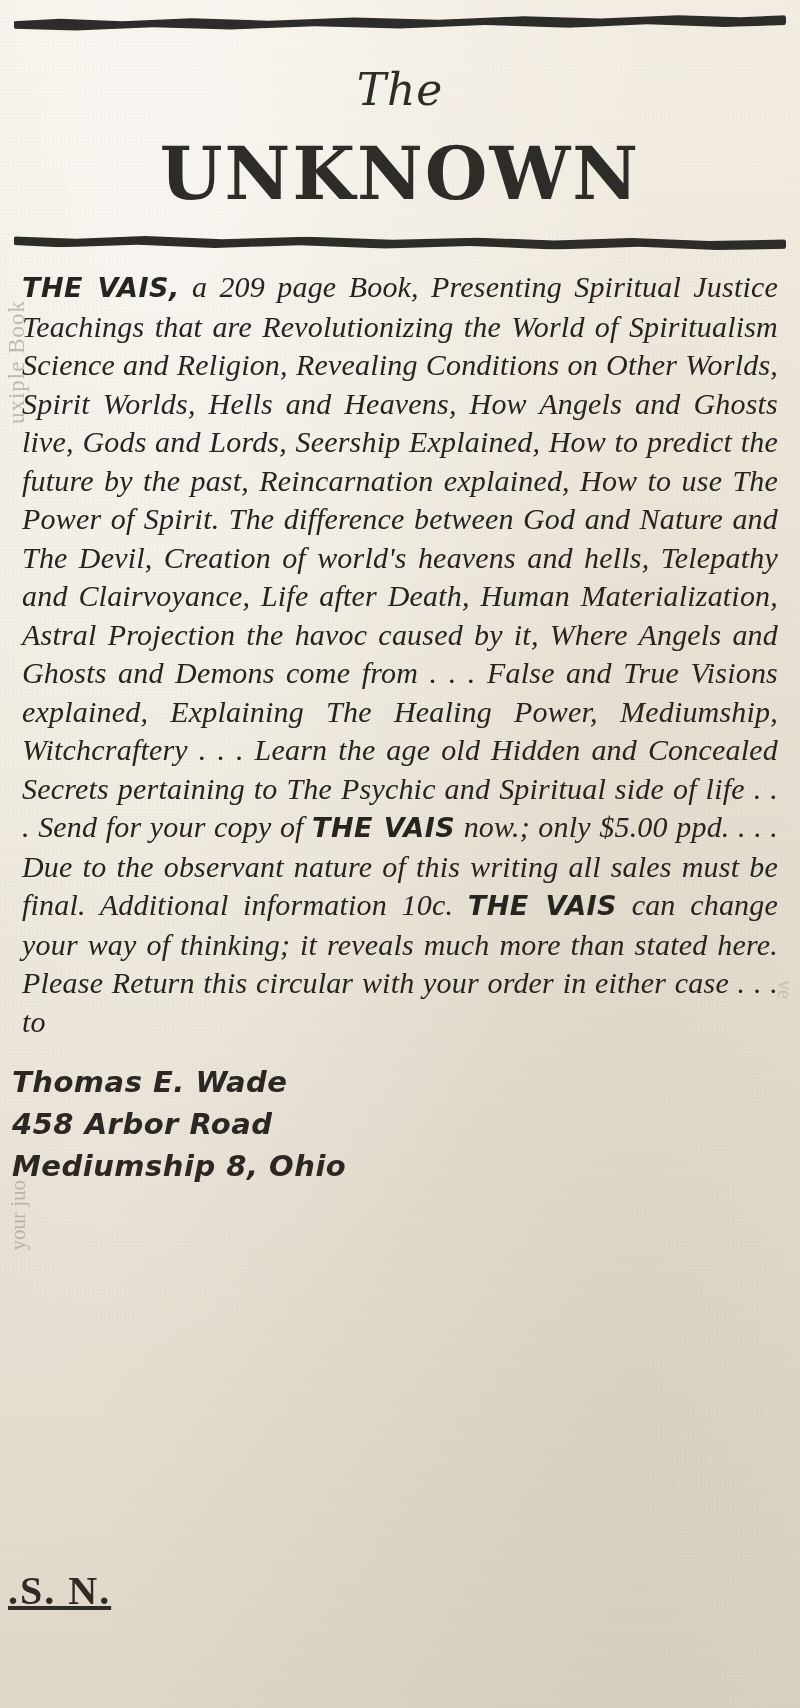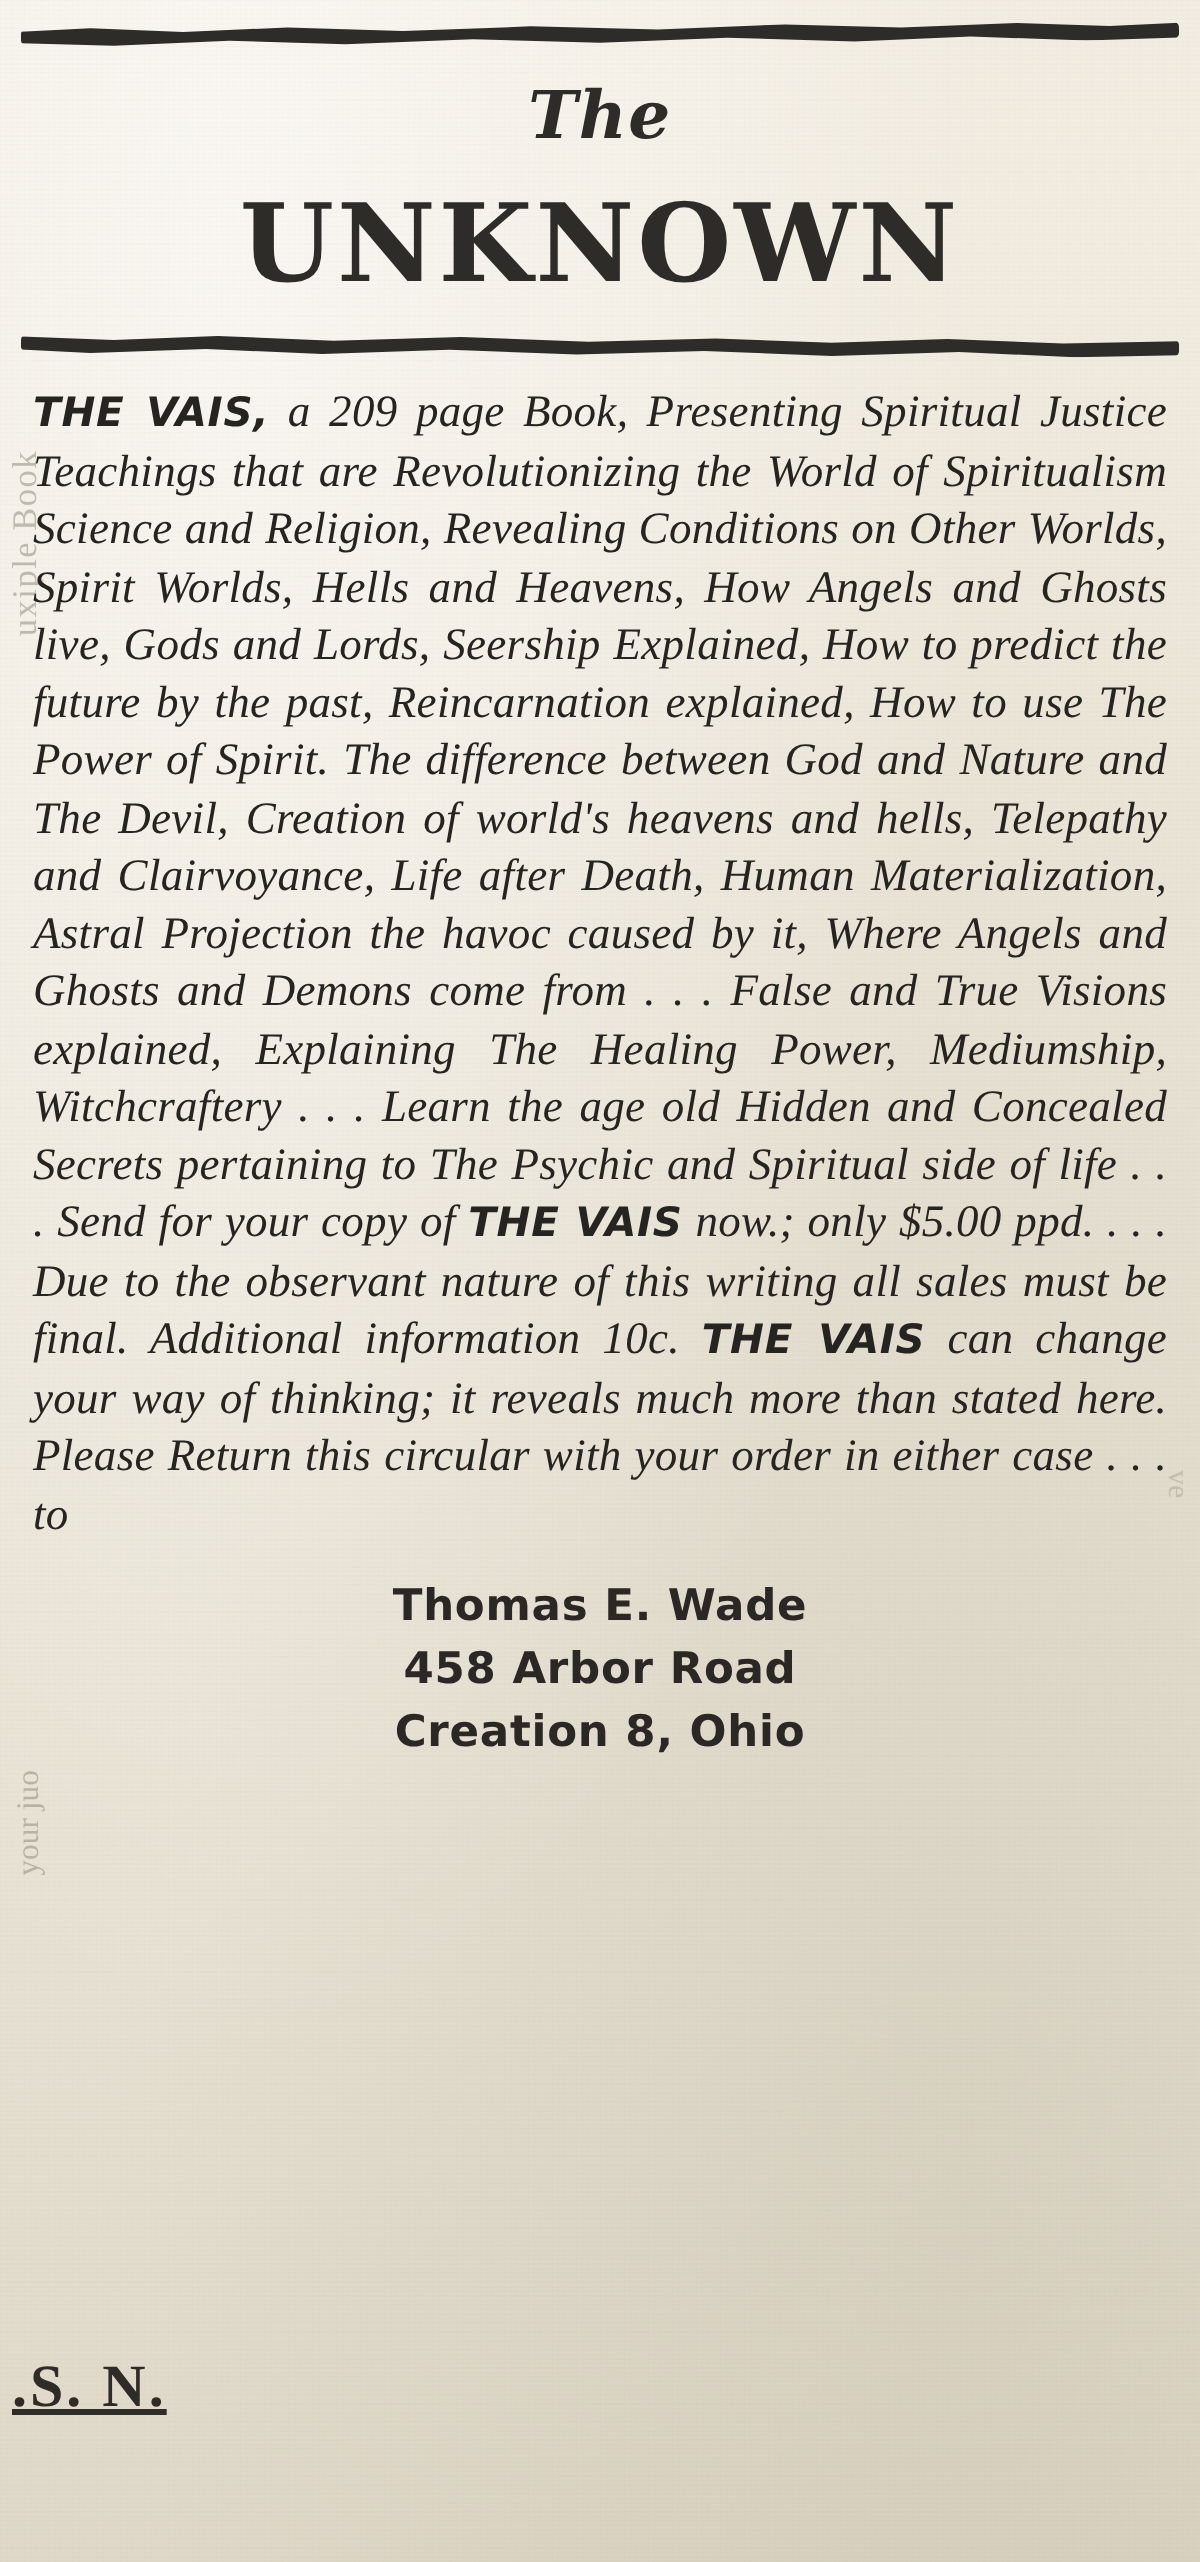--- a/index.html
+++ b/index.html
@@ -124,25 +124,25 @@
   }
 
   
   .masthead {
     text-align: center;
     color: #2e2c29;
   }
   .masthead .the {
     font-family: "DejaVu Serif", serif;
     font-style: italic;
-    font-weight: bold;
+    font-weight: normal;
     font-size: 44px;
     line-height: 52px;
     letter-spacing: 1px;
-    margin-top: 20px;
+    margin-top: 32px;
   }
   .masthead .unknown {
     font-family: "DejaVu Serif", serif;
     font-weight: bold;
     font-size: 72px;
     line-height: 96px;
     letter-spacing: 2px;
     margin-top: 10px;
   }
   .masthead .isknown {
@@ -168,27 +168,28 @@
   }
   .body-copy b, .body-copy .caps {
     font-family: "DejaVu Sans", sans-serif;
     font-weight: bold;
     font-size: 27px;
     letter-spacing: 0.5px;
   }
 
   .address {
     margin-top: 20px;
-    text-align: center;
+    text-align: left;
     font-family: "DejaVu Sans", sans-serif;
     font-weight: bold;
     color: #2a2724;
     font-size: 29px;
     line-height: 42px;
     letter-spacing: 0.5px;
+    font-style: italic;
   }
 </style>
 </head>
 <body>
 
 <div class="page">
   <div class="grain"></div>
 
   <div class="bleed-left">uxiple  Book</div>
   <div class="bleed-left2">your  juo</div>
@@ -208,17 +209,17 @@
 
     <div class="rule bottom">
         <div class="bar"></div>
       </div>
 
     <p class="body-copy"><span class="caps">THE VAIS,</span><span> a 209 page Book, Presenting Spiritual Justice Teachings that are Revolutionizing the World of Spiritualism Science and Religion, Revealing Conditions on Other Worlds, Spirit Worlds, Hells and Heavens, How Angels and Ghosts live, Gods and Lords, Seership Explained, How to predict the future by the past, Reincarnation explained, How to use The Power of Spirit. The difference between God and Nature and The Devil, Creation of world's heavens and hells, Telepathy and Clairvoyance, Life after Death, Human Materialization, Astral Projection the havoc caused by it, Where Angels and Ghosts and Demons come from . . . False and True Visions explained, Explaining The Healing Power, Mediumship, Witchcraftery . . . Learn the age old Hidden and Concealed Secrets pertaining to The Psychic and Spiritual side of life . . . Send for your copy of </span><span class="caps">THE VAIS</span><span> now.; only $5.00 ppd. . . . Due to the observant nature of this writing all sales must be final. Additional information 10c. </span><span class="caps">THE VAIS</span><span> can change your way of thinking; it reveals much more than stated here. Please Return this circular with your order in either case . . . to</span></p>
 
     <div class="address">
       <div>Thomas E. Wade</div>
       <div>458 Arbor Road</div>
-      <div>Creation 8, Ohio</div>
+      <div>Mediumship 8, Ohio</div>
     </div>
 
   </div>
 </div>
 
 </body></html>

